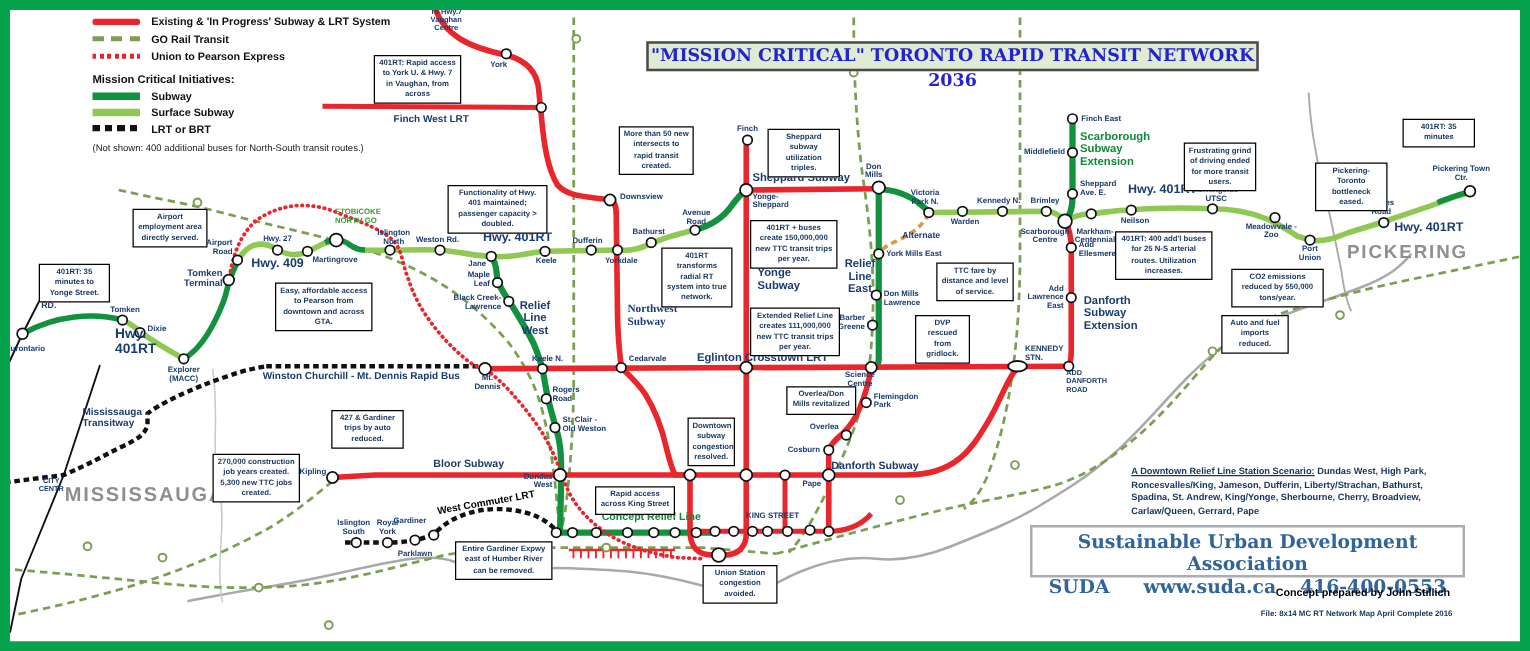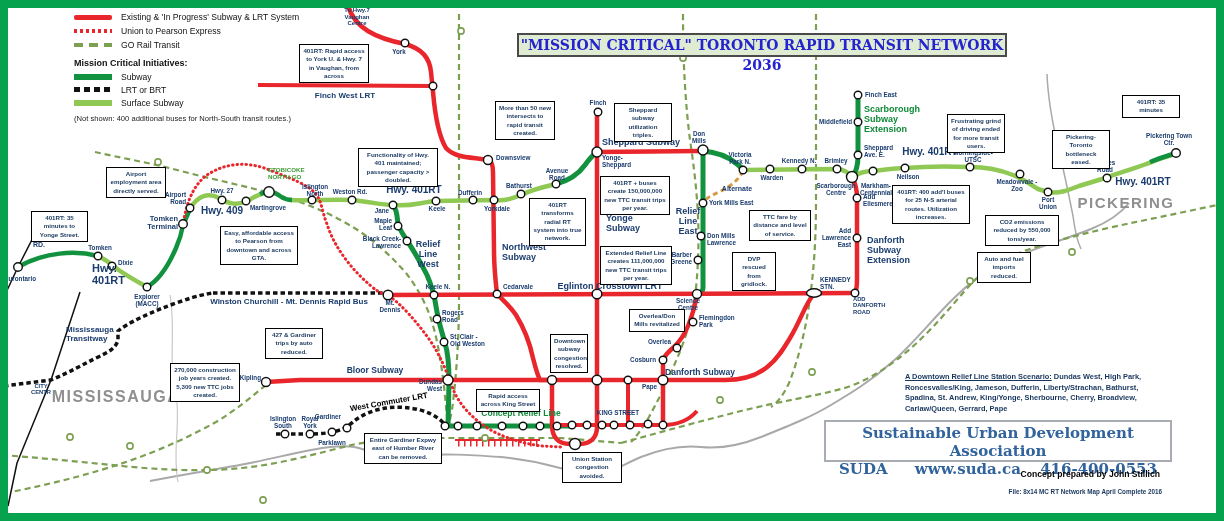--- a/index.html
+++ b/index.html
@@ -15,21 +15,21 @@
   .lbl.gol{color:#3F9B35;}
   .callout{position:absolute;background:#fff;border:1px solid #000;color:#17365D;font-weight:bold;
            font-size:6.2px;line-height:1.35;text-align:center;padding:2px 3px;box-sizing:border-box;z-index:5;}
   #title-banner{position:absolute;left:517px;top:33px;width:490px;height:24px;box-sizing:border-box;
       background:#DFEBD2;border:2px solid #4A4A4A;color:#2323CF;
       font-family:"DejaVu Serif","Liberation Serif",serif;font-weight:bold;font-size:14px;
       text-align:center;line-height:20px;z-index:6;}
   #legend{position:absolute;left:74px;top:10px;z-index:6;color:#111;}
   .leg-row{display:flex;align-items:center;height:14px;}
   .leg-row.ind{height:13px;}
-  .leg-txt{font-size:8.6px;font-weight:normal;margin-left:9px;}
+  .leg-txt{font-size:8.6px;font-weight:bold;margin-left:9px;}
   .leg-head{font-size:9px;font-weight:bold;margin:6px 0 2px 0;}
   .leg-note{font-size:7.6px;margin-top:5px;color:#222;}
   .sw{width:38px;flex:none;}
   .sw.red-solid{height:5px;background:#E8262B;border-radius:2px;}
   .sw.go-dashed{height:4px;background:repeating-linear-gradient(90deg,#7C9F52 0 9px,transparent 9px 15px);}
   .sw.red-dotted{height:4px;background:repeating-linear-gradient(90deg,#E8262B 0 3px,transparent 3px 6px);}
   .sw.dgreen-solid{height:6px;background:#12913E;}
   .sw.lgreen-solid{height:6px;background:#8FC954;}
   .sw.black-dashed{height:5px;background:repeating-linear-gradient(90deg,#111 0 6px,transparent 6px 10px);}
   #scenario{position:absolute;left:905px;top:372px;width:252px;font-size:7.4px;font-weight:bold;
@@ -301,21 +301,21 @@
       <div class="lbl " style="left: 930px; top: 152px; font-size: 10px; transform: translate(-50%, -50%); text-align: center;">Hwy. 401RT</div>
       <div class="lbl " style="left: 1143px; top: 182px; font-size: 10px; transform: translate(-50%, -50%); text-align: center;">Hwy. 401RT</div>
       <div class="lbl " style="left: 606px; top: 223px; font-size: 9px; transform: translate(0px, -50%); text-align: left;">Yonge
 Subway</div>
       <div class="lbl " style="left: 428px; top: 254px; font-size: 9px; transform: translate(-50%, -50%); text-align: center;">Relief
 Line
 West</div>
       <div class="lbl " style="left: 688px; top: 221px; font-size: 9px; transform: translate(-50%, -50%); text-align: center;">Relief
 Line
 East</div>
-      <div class="lbl " style="left: 502px; top: 252px; font-size: 9px; transform: translate(0px, -50%); text-align: left;">Northwest
+      <div class="lbl " style="left: 502px; top: 252px; font-size: 9px; transform: translate(0px, -50%); text-align: left; font-family: Liberation Serif, serif;">Northwest
 Subway</div>
       <div class="lbl " style="left: 610px; top: 286px; font-size: 9px; transform: translate(-50%, -50%); text-align: center;">Eglinton  Crosstown LRT</div>
       <div class="lbl " style="left: 700px; top: 373px; font-size: 8.5px; transform: translate(-50%, -50%); text-align: center;">Danforth Subway</div>
       <div class="lbl " style="left: 867px; top: 250px; font-size: 9px; transform: translate(0px, -50%); text-align: left;">Danforth
 Subway
 Extension</div>
       <div class="lbl grn" style="left: 864px; top: 119px; font-size: 9px; transform: translate(0px, -50%); text-align: left;">Scarborough
 Subway
 Extension</div>
       <div class="lbl " style="left: 375px; top: 371px; font-size: 8.5px; transform: translate(-50%, -50%); text-align: center;">Bloor Subway</div>
@@ -362,39 +362,39 @@
     </div>
 
   <div id="title-banner">"MISSION CRITICAL" TORONTO RAPID TRANSIT NETWORK 2036</div>
 
   <div id="legend">
     <div class="leg-row">
       <span class="sw red-solid"></span>
       <span class="leg-txt">Existing &amp; 'In Progress' Subway &amp; LRT System</span>
     </div>
     <div class="leg-row">
+      <span class="sw go-dashed"></span>
+      <span class="leg-txt">GO Rail Transit</span>
+    </div>
+    <div class="leg-row">
       <span class="sw red-dotted"></span>
       <span class="leg-txt">Union to Pearson Express</span>
-    </div>
-    <div class="leg-row">
-      <span class="sw go-dashed"></span>
-      <span class="leg-txt">GO Rail Transit</span>
     </div>
     <div class="leg-head">Mission Critical Initiatives:</div>
     <div class="leg-row ind">
       <span class="sw dgreen-solid"></span>
       <span class="leg-txt">Subway</span>
     </div>
     <div class="leg-row ind">
+      <span class="sw lgreen-solid"></span>
+      <span class="leg-txt">Surface Subway</span>
+    </div>
+    <div class="leg-row ind">
       <span class="sw black-dashed"></span>
       <span class="leg-txt">LRT or BRT</span>
-    </div>
-    <div class="leg-row ind">
-      <span class="sw lgreen-solid"></span>
-      <span class="leg-txt">Surface Subway</span>
     </div>
     <div class="leg-note">(Not shown: 400 additional buses for North-South transit routes.)</div>
   </div>
 
   <div id="scenario">
     <span class="u">A Downtown Relief Line Station Scenario:</span>
     <span>Dundas West, High Park, Roncesvalles/King, Jameson, Dufferin, Liberty/Strachan, Bathurst, Spadina, St. Andrew, King/Yonge, Sherbourne, Cherry, Broadview, Carlaw/Queen, Gerrard, Pape</span>
   </div>
 
   <div id="suda">

